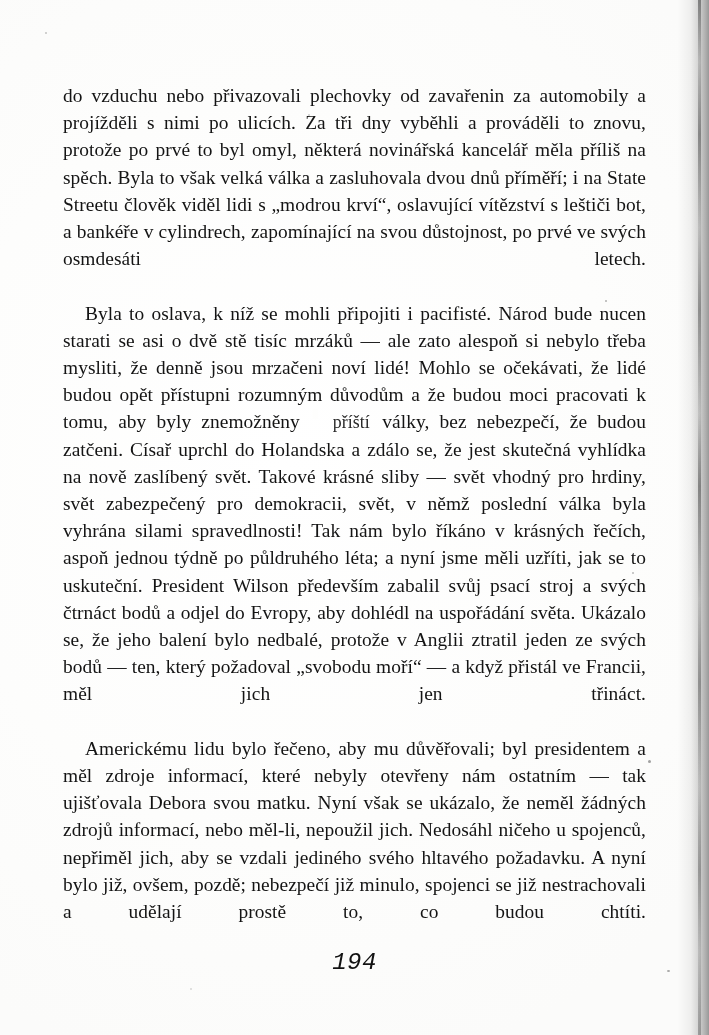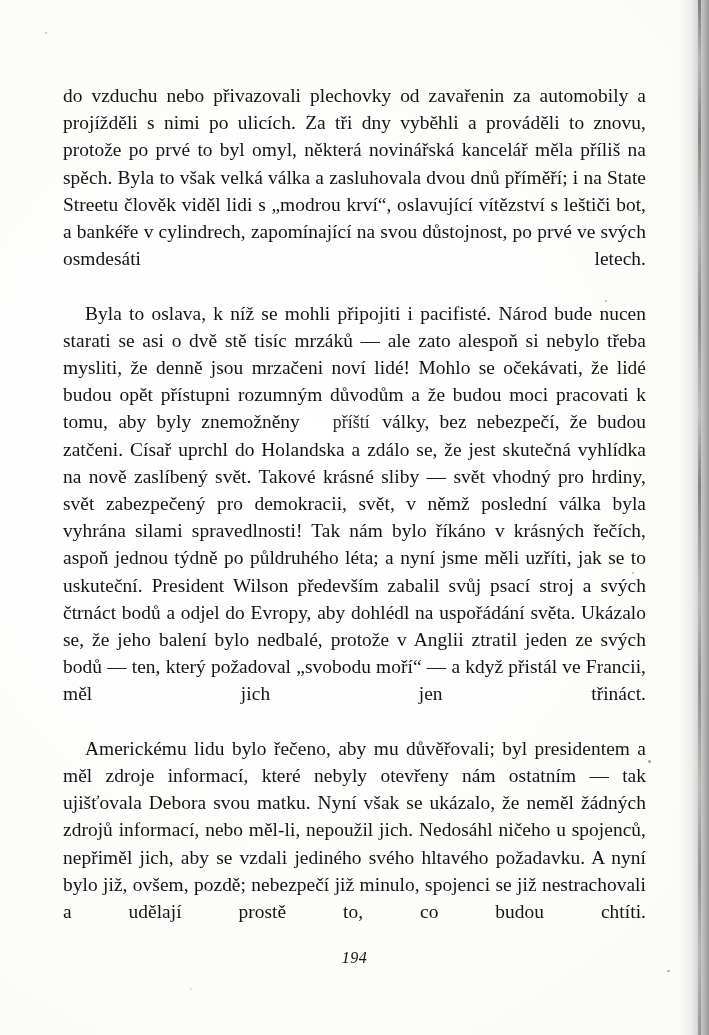--- a/index.html
+++ b/index.html
@@ -114,23 +114,24 @@
     pointer-events: none;
   }
 
   .page-number {
     position: absolute;
     left: 0;
     right: 0;
     top: 949px;
     text-align: center;
     font-style: italic;
-    font-size: 16px;
+    font-size: 24px;
     letter-spacing: 0.5px;
     color: #121212;
+    font-family: Liberation Mono, monospace;
   }
 
   
   .speck {
     position: absolute;
     background: #555;
     border-radius: 50%;
     pointer-events: none;
   }
 </style>

